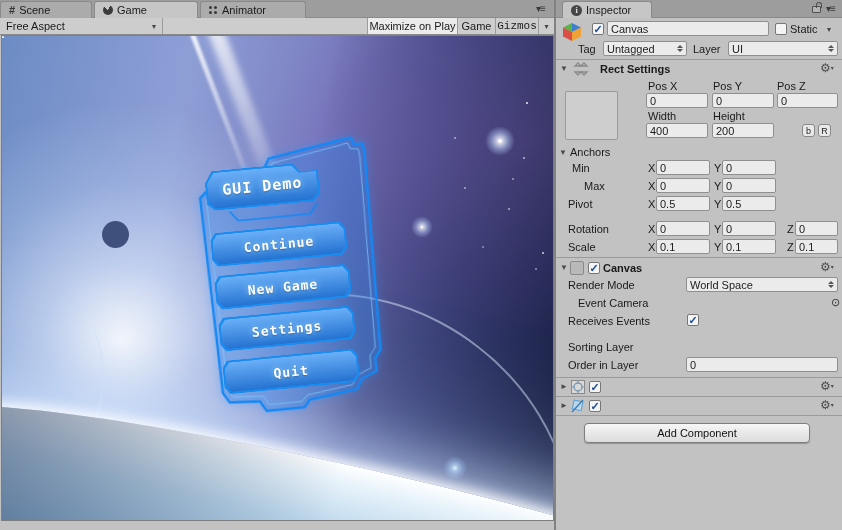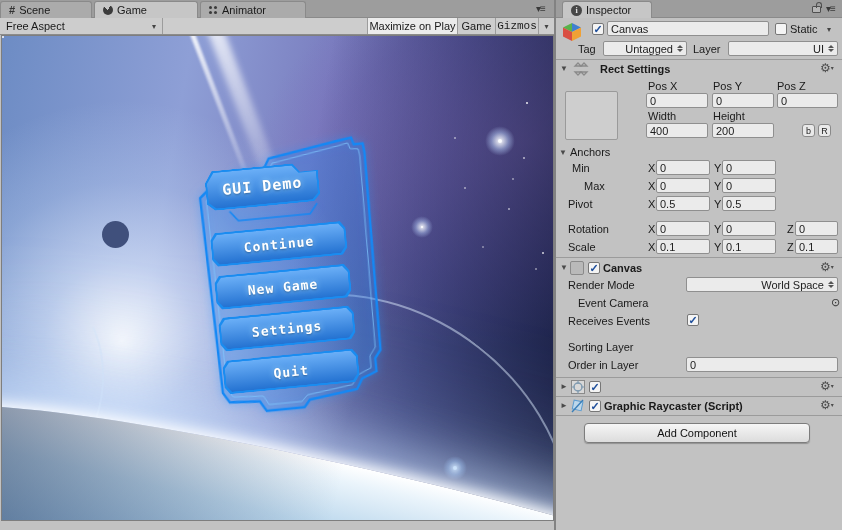--- a/index.html
+++ b/index.html
@@ -4,21 +4,21 @@
 <style>
   html,body{margin:0;padding:0;background:#6b6b6b;}
   *{box-sizing:border-box;}
   #app{position:relative;width:842px;height:530px;background:#c2c2c2;font-family:"Liberation Sans",sans-serif;overflow:hidden;}
 
   
   .lbl{position:absolute;font-size:11px;color:#1a1a1a;line-height:13px;white-space:nowrap;}
   .bold{font-weight:bold;}
   .fld{position:absolute;height:15px;background:#ebebeb;border:1px solid #8f8f8f;border-radius:2px;
        font-size:11px;color:#1c1c1c;padding:0 3px;display:flex;align-items:center;overflow:hidden;white-space:nowrap;}
-  .dd{justify-content:flex-end;}
+  .dd{justify-content:space-between;}
   .ddarr{display:flex;flex-direction:column;gap:1px;margin-left:4px;flex:0 0 auto;}
   .ddarr i{display:block;width:0;height:0;border-left:3px solid transparent;border-right:3px solid transparent;}
   .ddarr .u{border-bottom:3px solid #555;}
   .ddarr .d{border-top:3px solid #555;}
   .cb{position:absolute;width:12px;height:12px;background:#f4f4f4;border:1px solid #777;border-radius:2px;
       font-size:11px;line-height:10px;font-weight:bold;color:#1f4f9b;text-align:center;}
   .fold{position:absolute;font-size:8px;color:#4a4a4a;}
   .gearbox{position:absolute;font-size:12px;color:#4d4d4d;line-height:12px;}
   .gearbox .tri{font-size:6px;vertical-align:bottom;color:#4d4d4d;}
   .hline{position:absolute;left:0;right:0;height:1px;background:#9b9b9b;}
@@ -384,21 +384,20 @@
     <span class="cb" style="left:33px;top:381px;"><span>✓</span></span>
     <span class="gearbox" style="left:264px;top:380px;"><span>⚙</span><span class="tri">▾</span></span>
     <div class="hline" style="top:396px;"></div>
 
     <span class="fold" style="left:4px;top:401px;">►</span>
     <svg style="position:absolute;left:14px;top:398px;" width="16" height="16" viewBox="0 0 16 16">
       <rect x="3" y="3" width="9" height="9" fill="#bcd7ea" stroke="#5a9bd0" transform="rotate(12 8 8)"></rect>
       <path d="M2 14 L13 2" stroke="#3b7fb8" stroke-width="1.4"></path>
     </svg>
     <span class="cb" style="left:33px;top:400px;"><span>✓</span></span>
-    <span class="lbl bold" style="left:48px;top:400px;">Graphic Raycaster (Script)</span>
     <span class="gearbox" style="left:264px;top:399px;"><span>⚙</span><span class="tri">▾</span></span>
     <div class="hline" style="top:415px;"></div>
 
     <div class="addbtn">
       <span>Add Component</span>
     </div>
   </div>
 </div>
 
 </body></html>

